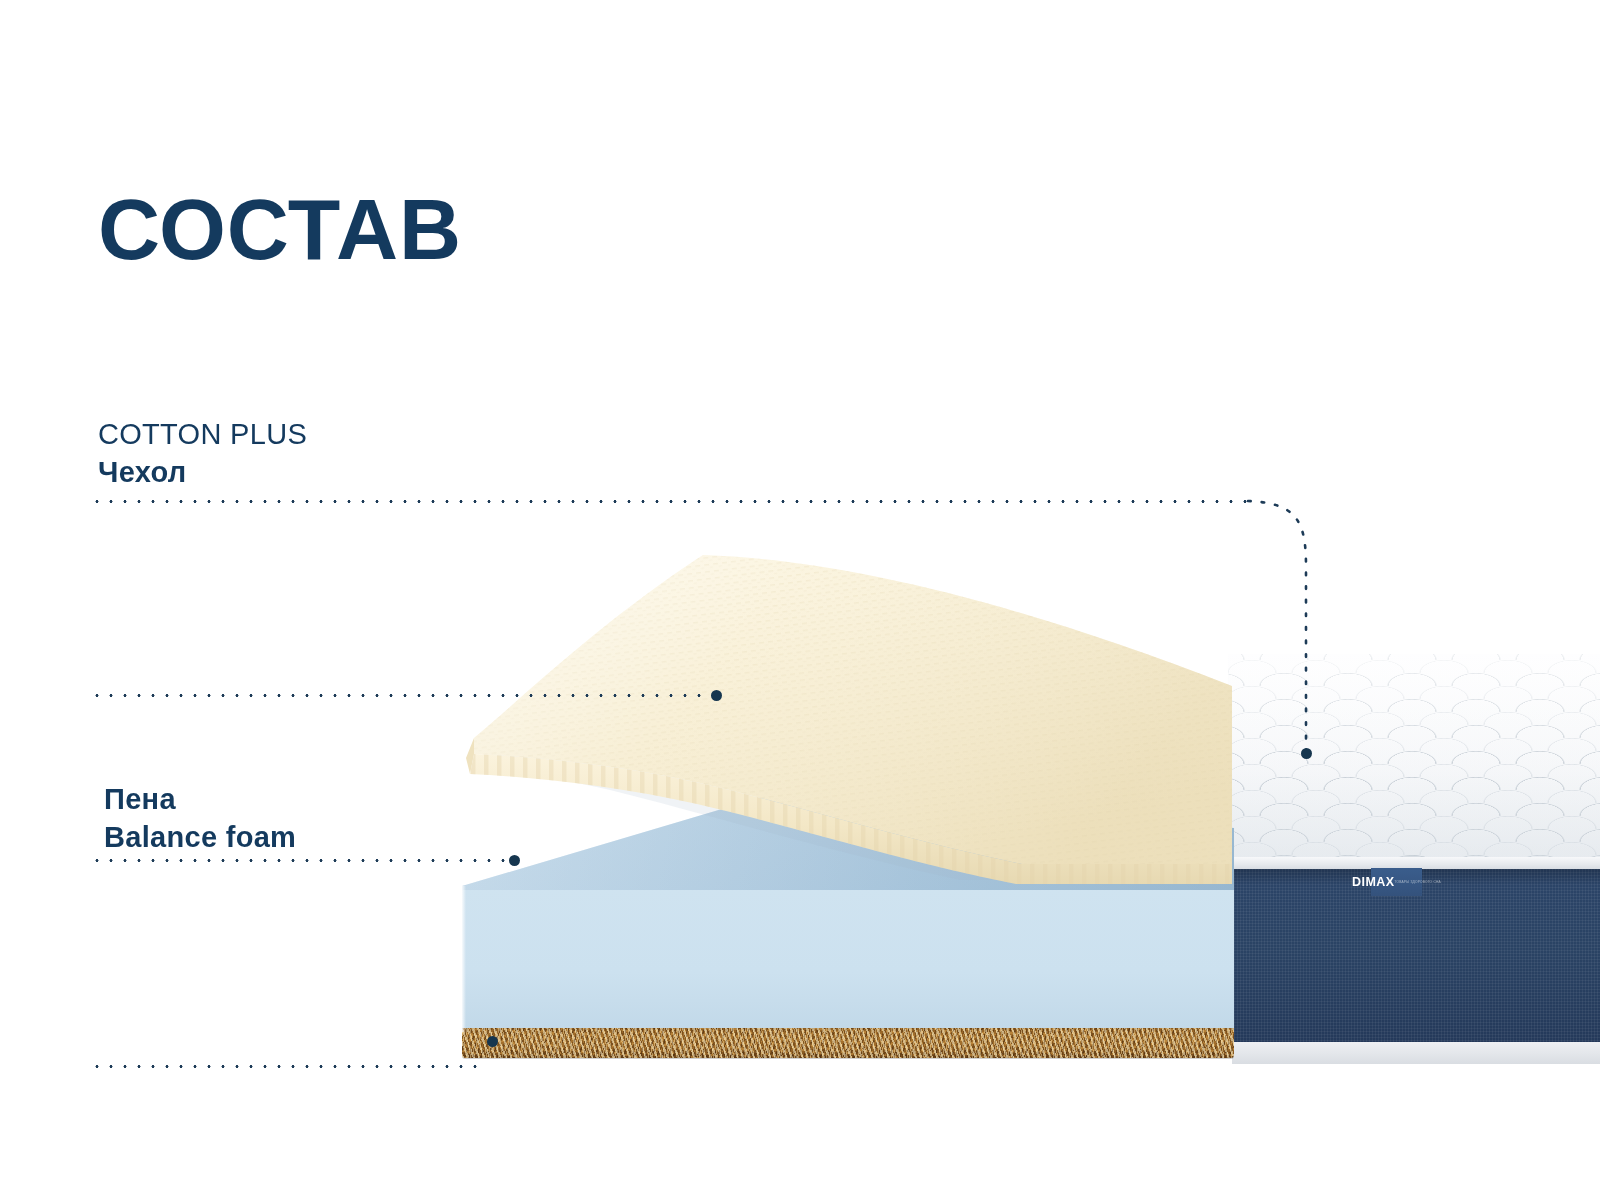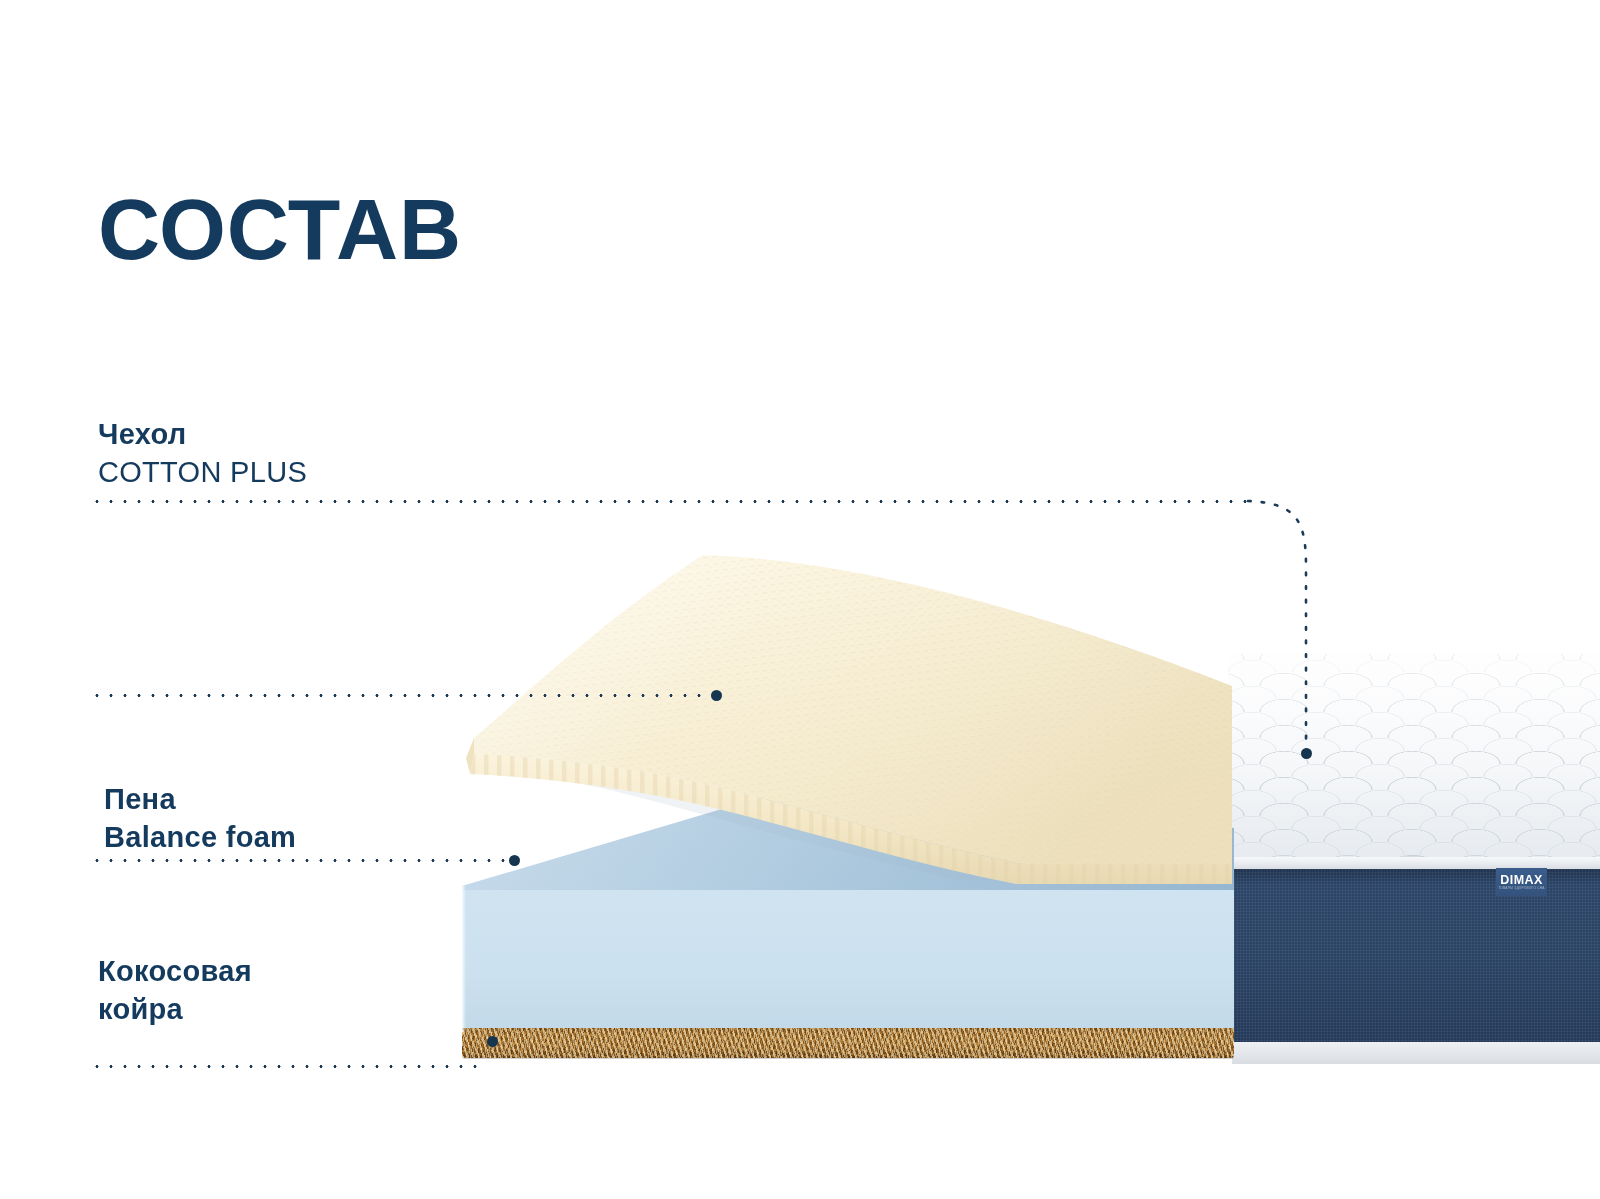--- a/index.html
+++ b/index.html
@@ -89,23 +89,23 @@
   }
   .m-side-shadowtop{
     position:absolute;left:0;top:0;width:100%;height:16px;
     background:linear-gradient(180deg, rgba(0,0,0,.22), rgba(0,0,0,0));
   }
   .m-bottom-trim{
     position:absolute;left:1232px;top:1042px;width:368px;height:22px;
     background:linear-gradient(180deg,#eef0f3 0%,#e4e7eb 50%,#d9dde2 100%);
   }
   .dimax-badge{
-    position:absolute;left:1496px;top:868px;width:51px;height:28px;
+    position:absolute;left:1371px;top:868px;width:51px;height:28px;
     background:linear-gradient(180deg,#3a5d8c,#34527c);
-    display:flex;flex-direction:column;align-items:center;justify-content:center;
+    display:flex;flex-direction:row;align-items:center;justify-content:center;
   }
   .dimax-badge .dm-main{
     color:#fff;font-size:12.5px;font-weight:bold;letter-spacing:.4px;line-height:12px;
   }
   .dimax-badge .dm-sub{
     color:rgba(255,255,255,.55);font-size:3.2px;letter-spacing:.25px;line-height:5px;
     transform:scale(1);white-space:nowrap;
   }
 
   
@@ -268,40 +268,36 @@
 
       <path d="M 474 738 L 474 754 L 470 774 L 466 758 Z" fill="#efe2bf"></path>
     </svg>
   </div>
 
   <div class="label-area">
 
     <div class="page-title">СОСТАВ</div>
 
     <div class="callout c-size" style="left:98px;top:415px;">
+      <span class="ln r">COTTON PLUS</span>
       <span class="ln b">Чехол</span>
-      <span class="ln r">COTTON PLUS</span>
     </div>
     <div class="leader-h" style="left:90px;top:500px;width:1160px;"></div>
     <svg class="leader-curve">
       <path d="M 1248 501 C 1296 503 1306 520 1306 566 L 1306 752" fill="none" stroke="#1d3b57" stroke-width="2.6" stroke-linecap="round" stroke-dasharray="2.6 11"></path>
     </svg>
     <div class="dot-end" style="left:1301px;top:748px;"></div>
 
     <div class="leader-h" style="left:90px;top:694px;width:627px;"></div>
     <div class="dot-end" style="left:711px;top:690px;"></div>
 
     <div class="callout c-size" style="left:104px;top:780px;">
       <span class="ln b">Пена</span>
       <span class="ln b">Balance foam</span>
     </div>
     <div class="leader-h" style="left:90px;top:859px;width:418px;"></div>
     <div class="dot-end" style="left:509px;top:855px;"></div>
 
-    <div class="callout c-size" style="left:98px;top:952px;">
-      <span class="ln b">Кокосовая</span>
-      <span class="ln b">койра</span>
-    </div>
     <div class="leader-h" style="left:90px;top:1065px;width:397px;"></div>
     <div class="dot-end" style="left:487px;top:1036px;"></div>
 
   </div>
 </div>
 
 </body></html>

